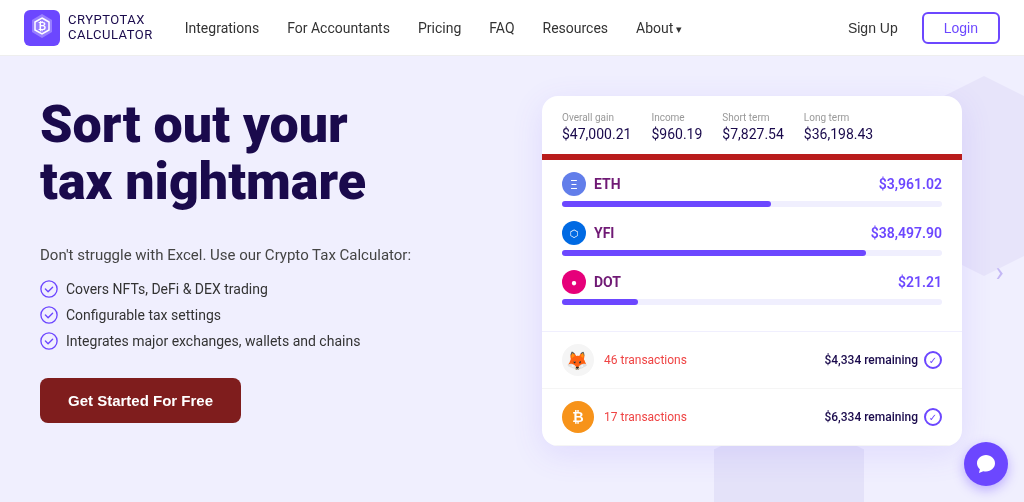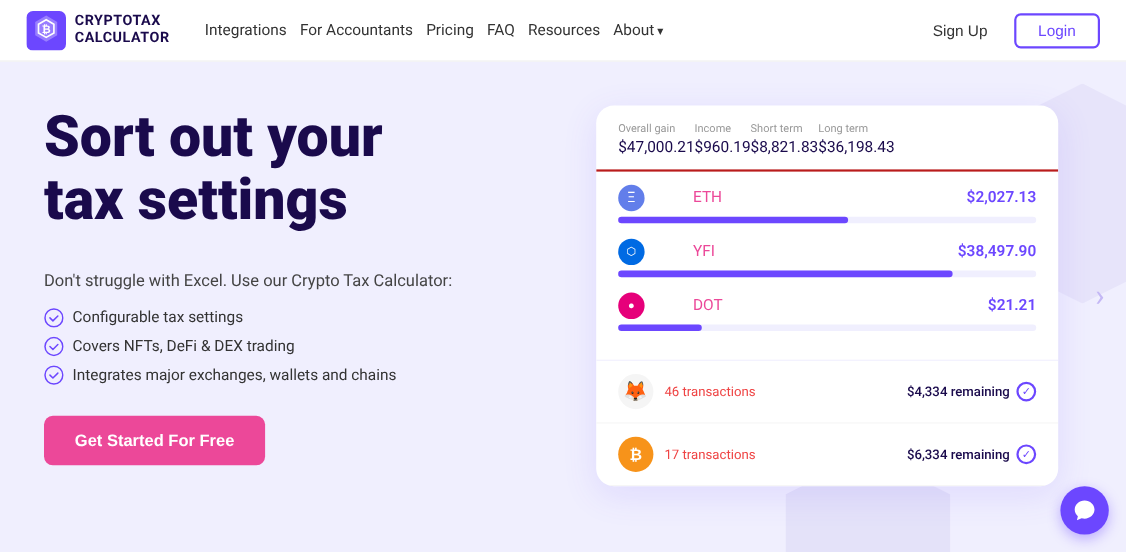--- a/index.html
+++ b/index.html
@@ -27,30 +27,30 @@
       align-items: center;
       gap: 8px;
       margin-right: 32px;
     }
     .logo-icon {
       width: 36px;
       height: 36px;
     }
     .logo-text {
       font-size: 13px;
-      font-weight: 700;
+      font-weight: 400;
       color: #1a0a4c;
       line-height: 1.1;
       text-transform: uppercase;
       letter-spacing: 0.5px;
     }
     .nav-links {
       display: flex;
       align-items: center;
-      gap: 12px;
+      gap: 28px;
       flex: 1;
     }
     .nav-link {
       font-size: 14px;
       color: #333;
       text-decoration: none;
       cursor: pointer;
       white-space: nowrap;
     }
     .nav-link.with-arrow::after {
@@ -144,21 +144,21 @@
       align-items: center;
       gap: 8px;
     }
     .check-icon {
       width: 18px;
       height: 18px;
       color: #6c47ff;
       flex-shrink: 0;
     }
     .btn-cta {
-      background: #ec4899;
+      background: #7f1d1d;
       color: #fff;
       border: none;
       border-radius: 8px;
       padding: 14px 28px;
       font-size: 15px;
       font-weight: 700;
       cursor: pointer;
     }
 
     
@@ -176,21 +176,22 @@
       border-radius: 16px;
       box-shadow: 0 8px 32px rgba(108,71,255,0.12);
       width: 420px;
       overflow: hidden;
     }
 
     
     .stats-row {
       display: flex;
       padding: 16px 20px 12px 20px;
-      border-bottom: 2px solid #b91c1c;
+      border-bottom: 6px solid #b91c1c;
+      gap: 20px;
     }
     .stat-item {}
     .stat-label {
       font-size: 10px;
       color: #999;
       margin-bottom: 3px;
     }
     .stat-value {
       font-size: 14px;
       font-weight: 400;
@@ -222,23 +223,22 @@
       display: flex;
       align-items: center;
       justify-content: center;
       font-size: 13px;
     }
     .eth-icon { background: #627EEA; color: #fff; }
     .yfi-icon { background: #006AE3; color: #fff; font-size: 10px; }
     .dot-icon { background: #E6007A; color: #fff; font-size: 10px; }
     .coin-name {
       font-size: 14px;
-      font-weight: 400;
-      color: #ec4899;
-      margin-left: 36px;
+      font-weight: 700;
+      color: #701a75;
     }
     .coin-value {
       font-size: 14px;
       font-weight: 600;
       color: #6c47ff;
     }
     .progress-bar-bg {
       background: #f0effe;
       border-radius: 4px;
       height: 6px;
@@ -360,80 +360,80 @@
     <button class="btn-signup">Sign Up</button>
     <button class="btn-login">Login</button>
   </div>
 </nav>
 
 <section class="hero">
 
   <div class="hero-left">
     <h1 class="hero-title">
       <span>Sort out your</span><br>
-      <span>tax settings</span>
+      <span>tax nightmare</span>
     </h1>
     <p class="hero-sub">Don't struggle with Excel. Use our Crypto Tax Calculator:</p>
     <ul class="feature-list">
+      <li>
+        <svg class="check-icon" viewBox="0 0 20 20" fill="none">
+          <circle cx="10" cy="10" r="9" stroke="#6c47ff" stroke-width="1.5"></circle>
+          <path d="M6 10l3 3 5-5" stroke="#6c47ff" stroke-width="1.5" stroke-linecap="round" stroke-linejoin="round"></path>
+        </svg>
+        <span>Covers NFTs, DeFi &amp; DEX trading</span>
+      </li>
       <li>
         <svg class="check-icon" viewBox="0 0 20 20" fill="none">
           <circle cx="10" cy="10" r="9" stroke="#6c47ff" stroke-width="1.5"></circle>
           <path d="M6 10l3 3 5-5" stroke="#6c47ff" stroke-width="1.5" stroke-linecap="round" stroke-linejoin="round"></path>
         </svg>
         <span>Configurable tax settings</span>
       </li>
       <li>
         <svg class="check-icon" viewBox="0 0 20 20" fill="none">
           <circle cx="10" cy="10" r="9" stroke="#6c47ff" stroke-width="1.5"></circle>
           <path d="M6 10l3 3 5-5" stroke="#6c47ff" stroke-width="1.5" stroke-linecap="round" stroke-linejoin="round"></path>
         </svg>
-        <span>Covers NFTs, DeFi &amp; DEX trading</span>
-      </li>
-      <li>
-        <svg class="check-icon" viewBox="0 0 20 20" fill="none">
-          <circle cx="10" cy="10" r="9" stroke="#6c47ff" stroke-width="1.5"></circle>
-          <path d="M6 10l3 3 5-5" stroke="#6c47ff" stroke-width="1.5" stroke-linecap="round" stroke-linejoin="round"></path>
-        </svg>
         <span>Integrates major exchanges, wallets and chains</span>
       </li>
     </ul>
     <button class="btn-cta">Get Started For Free</button>
   </div>
 
   <div class="hero-right">
     <div class="dashboard-card">
 
       <div class="stats-row">
         <div class="stat-item">
           <div class="stat-label">Overall gain</div>
           <div class="stat-value">$47,000.21</div>
         </div>
         <div class="stat-item">
           <div class="stat-label">Income</div>
           <div class="stat-value">$960.19</div>
         </div>
         <div class="stat-item">
           <div class="stat-label">Short term</div>
-          <div class="stat-value">$8,821.83</div>
+          <div class="stat-value">$7,827.54</div>
         </div>
         <div class="stat-item">
           <div class="stat-label">Long term</div>
           <div class="stat-value">$36,198.43</div>
         </div>
       </div>
 
       <div class="coin-rows">
 
         <div class="coin-row">
           <div class="coin-header">
             <div class="coin-name-area">
               <div class="coin-symbol-icon eth-icon">Ξ</div>
               <span class="coin-name">ETH</span>
             </div>
-            <span class="coin-value">$2,027.13</span>
+            <span class="coin-value">$3,961.02</span>
           </div>
           <div class="progress-bar-bg">
             <div class="progress-bar-fill" style="width:55%"></div>
           </div>
         </div>
 
         <div class="coin-row">
           <div class="coin-header">
             <div class="coin-name-area">
               <div class="coin-symbol-icon yfi-icon">⬡</div>

